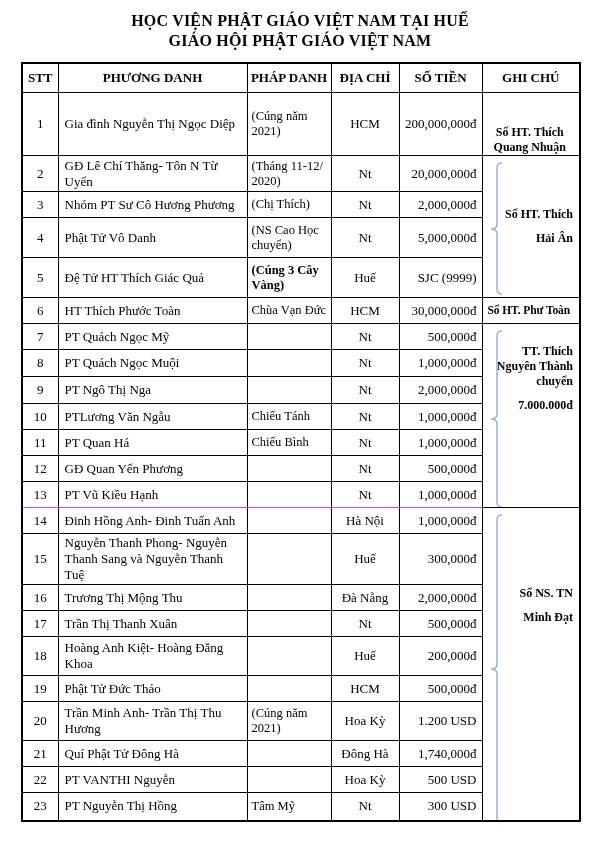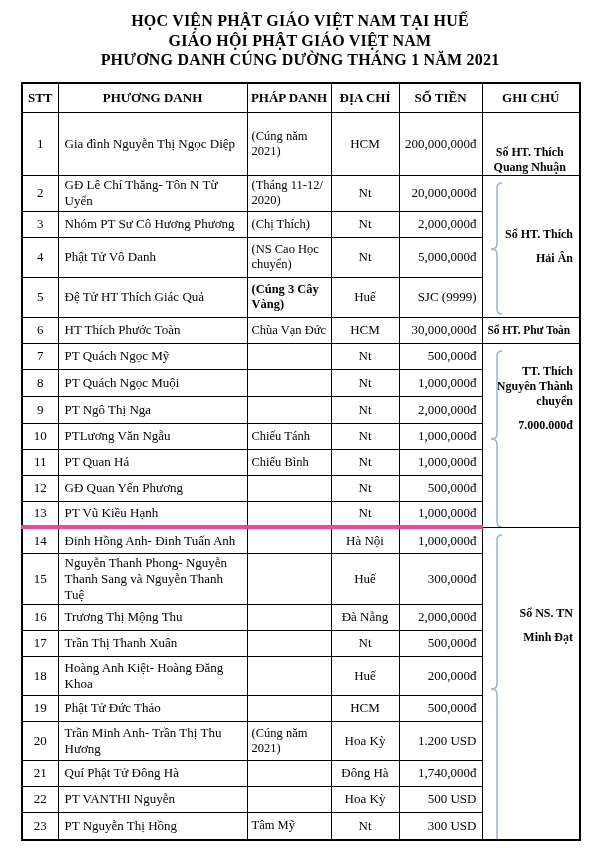--- a/index.html
+++ b/index.html
@@ -26,21 +26,21 @@
     word-wrap:break-word;
   }
   .ledger th{font-weight:bold;height:24px;text-align:center;padding:2px 1px;}
   col.c-stt{width:36px;} col.c-name{width:189px;} col.c-phap{width:84px;}
   col.c-diachi{width:68px;} col.c-sotien{width:83px;} col.c-note{width:98px;}
   td.col-stt{text-align:center;}
   td.col-name{padding-left:6px;padding-right:4px;}
   td.col-phap{padding-left:4px;padding-right:2px;font-size:12.5px;line-height:15px;}
   td.col-diachi{text-align:center;}
   td.col-sotien{text-align:right;padding-right:5px;}
-  tr.thick-bottom td{border-bottom:4px solid #ec4899;}
+  tr.thick-bottom td{border-bottom:1px solid #ec4899;}
   td.phap-bold{font-weight:bold;}
   
   td.col-note{
     position:relative;font-weight:bold;font-size:12px;line-height:15px;
     padding:0 6px 0 0;
   }
   td.col-note .brace{position:absolute;left:5px;}
   .note-center{text-align:center;padding:0 2px 0 6px;margin-top:32px;}
   .note-center-nowrap{text-align:center;white-space:nowrap;font-size:11.5px;letter-spacing:-0.1px;padding-left:2px;}
   .note-right{text-align:right;margin-left:22px;}
@@ -53,21 +53,20 @@
   .gap12{margin-top:12px;}
 </style>
 </head>
 <body>
 
 <div class="doc">
 
   <div class="title-block">
     <div>HỌC VIỆN PHẬT GIÁO VIỆT NAM TẠI HUẾ</div>
     <div>GIÁO HỘI PHẬT GIÁO VIỆT NAM</div>
-    <div>PHƯƠNG DANH CÚNG DƯỜNG THÁNG 1 NĂM 2021</div>
   </div>
 
   <table class="ledger">
     <colgroup>
       <col class="c-stt">
         <col class="c-name">
         <col class="c-phap">
       <col class="c-diachi">
         <col class="c-sotien">
         <col class="c-note">

